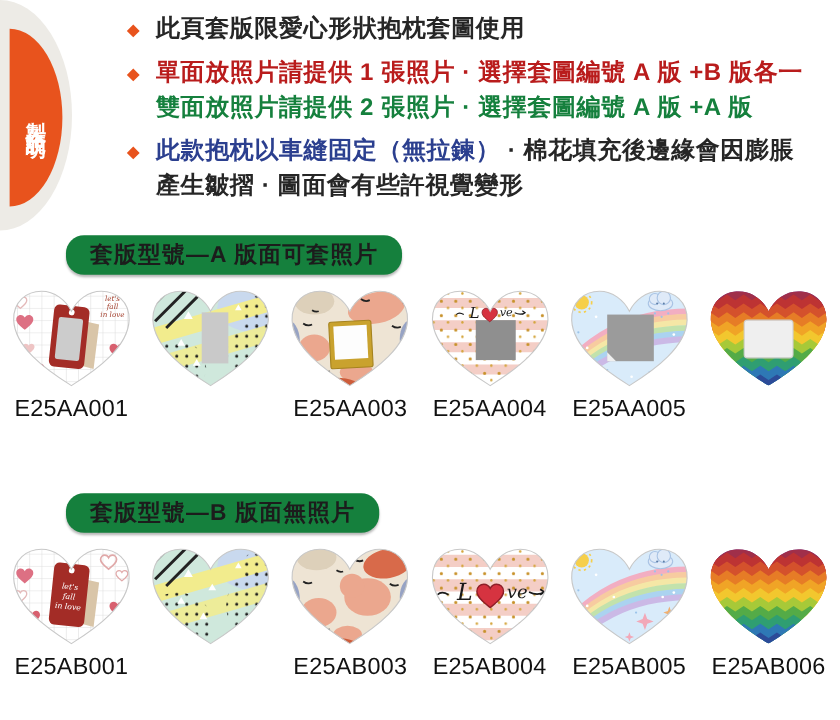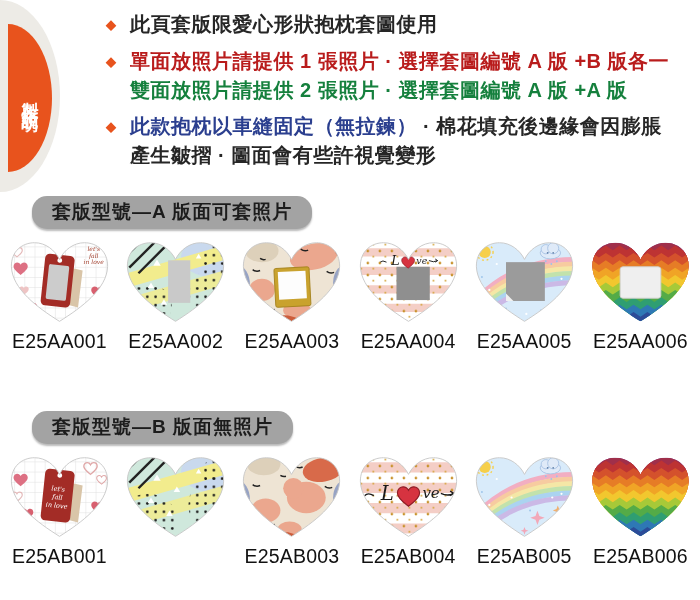--- a/index.html
+++ b/index.html
@@ -12,21 +12,21 @@
   .tab{position:absolute;left:8px;top:24px;width:44px;height:148px;background:#e8531d;
        border-radius:0 100% 100% 0 / 0 50% 50% 0;display:flex;align-items:center;justify-content:center;}
   .tab span{writing-mode:vertical-rl;color:#fff;font-size:17px;font-weight:bold;letter-spacing:5px;}
   .lines{position:absolute;left:106px;top:10px;right:2px;}
   .line{display:flex;align-items:flex-start;font-size:20px;font-weight:600;line-height:29px;letter-spacing:.5px;}
   .line .bullet{color:#e8531d;font-size:13px;width:24px;flex:0 0 24px;line-height:29px;}
   .line.no-bullet{padding-left:24px;}
   .mt8{margin-top:8px;} .mt7{margin-top:7px;}
   .seg-ink{color:#262626;} .seg-red{color:#b91c1c;} .seg-green{color:#15803d;} .seg-blue{color:#2b3f8f;}
   
-  .pill{display:inline-block;margin-left:32px;background:#a3a3a3;border-radius:15px;
+  .pill{display:inline-block;margin-left:55px;background:#15803d;border-radius:15px;
         padding:3px 20px 4px;font-size:19px;font-weight:700;color:#1c1c1c;letter-spacing:1px;
         box-shadow:0 2px 2px rgba(0,0,0,.28);}
   .cards{display:flex;justify-content:space-between;padding:7px 3px 0;}
   .card{width:113px;text-align:center;}
   .card svg{width:111px;height:93px;display:block;margin:0 auto;}
   .code{font-size:19.5px;color:#111;margin-top:1px;letter-spacing:.2px;}
   .section-b{margin-top:58px;}
   .oline{fill:none;stroke:#c8c8c8;stroke-width:1;}
   text{font-family:"DejaVu Serif",serif;}
 </style>
@@ -136,21 +136,20 @@
             <g fill="#fff">
               <path d="M36 32 l8 0 l-4 -7 Z"></path>
                 <path d="M30 56 l7 0 l-3.5 -6 Z"></path>
                 <path d="M44 74 l7 0 l-3.5 -6 Z"></path>
                 <path d="M82 24 l6 0 l-3 -5 Z"></path>
             </g>
             <rect x="52" y="26" width="24" height="46" fill="#c9c9c9"></rect>
           </g>
           <use href="#heartPath" class="oline"></use>
         </svg>
-        <div class="code">E25AA002</div>
       </div>
 
       <div class="card">
         <svg viewBox="0 0 120 100">
           <g clip-path="url(#heartClip)">
             <rect width="120" height="100" fill="#eee4d4"></rect>
             <ellipse cx="28" cy="16" rx="18" ry="12" fill="#ddd0ba"></ellipse>
             <ellipse cx="84" cy="22" rx="26" ry="14" fill="#eba78e" transform="rotate(-12 84 22)"></ellipse>
             <ellipse cx="28" cy="58" rx="14" ry="12" fill="#eba78e"></ellipse>
             <ellipse cx="66" cy="80" rx="15" ry="9" fill="#eba78e"></ellipse>
@@ -258,21 +257,20 @@
             <use href="#zigband" y="42" fill="#f2c72e"></use>
               <use href="#zigband" y="50" fill="#a7c938"></use>
             <use href="#zigband" y="58" fill="#54ab47"></use>
               <use href="#zigband" y="66" fill="#2f9e72"></use>
             <use href="#zigband" y="74" fill="#2e78b5"></use>
               <use href="#zigband" y="82" fill="#2c4b98"></use>
             <use href="#zigband" y="90" fill="#333a86"></use>
             <rect x="38" y="33" width="44" height="34" rx="3" fill="#efefef" stroke="#cfcfcf"></rect>
           </g>
         </svg>
-        <div class="code">E25AA006</div>
       </div>
 
     </div>
   </div>
 
   <div class="section-b">
     <div class="pill">套版型號—B 版面無照片</div>
     <div class="cards">
 
       <div class="card">

